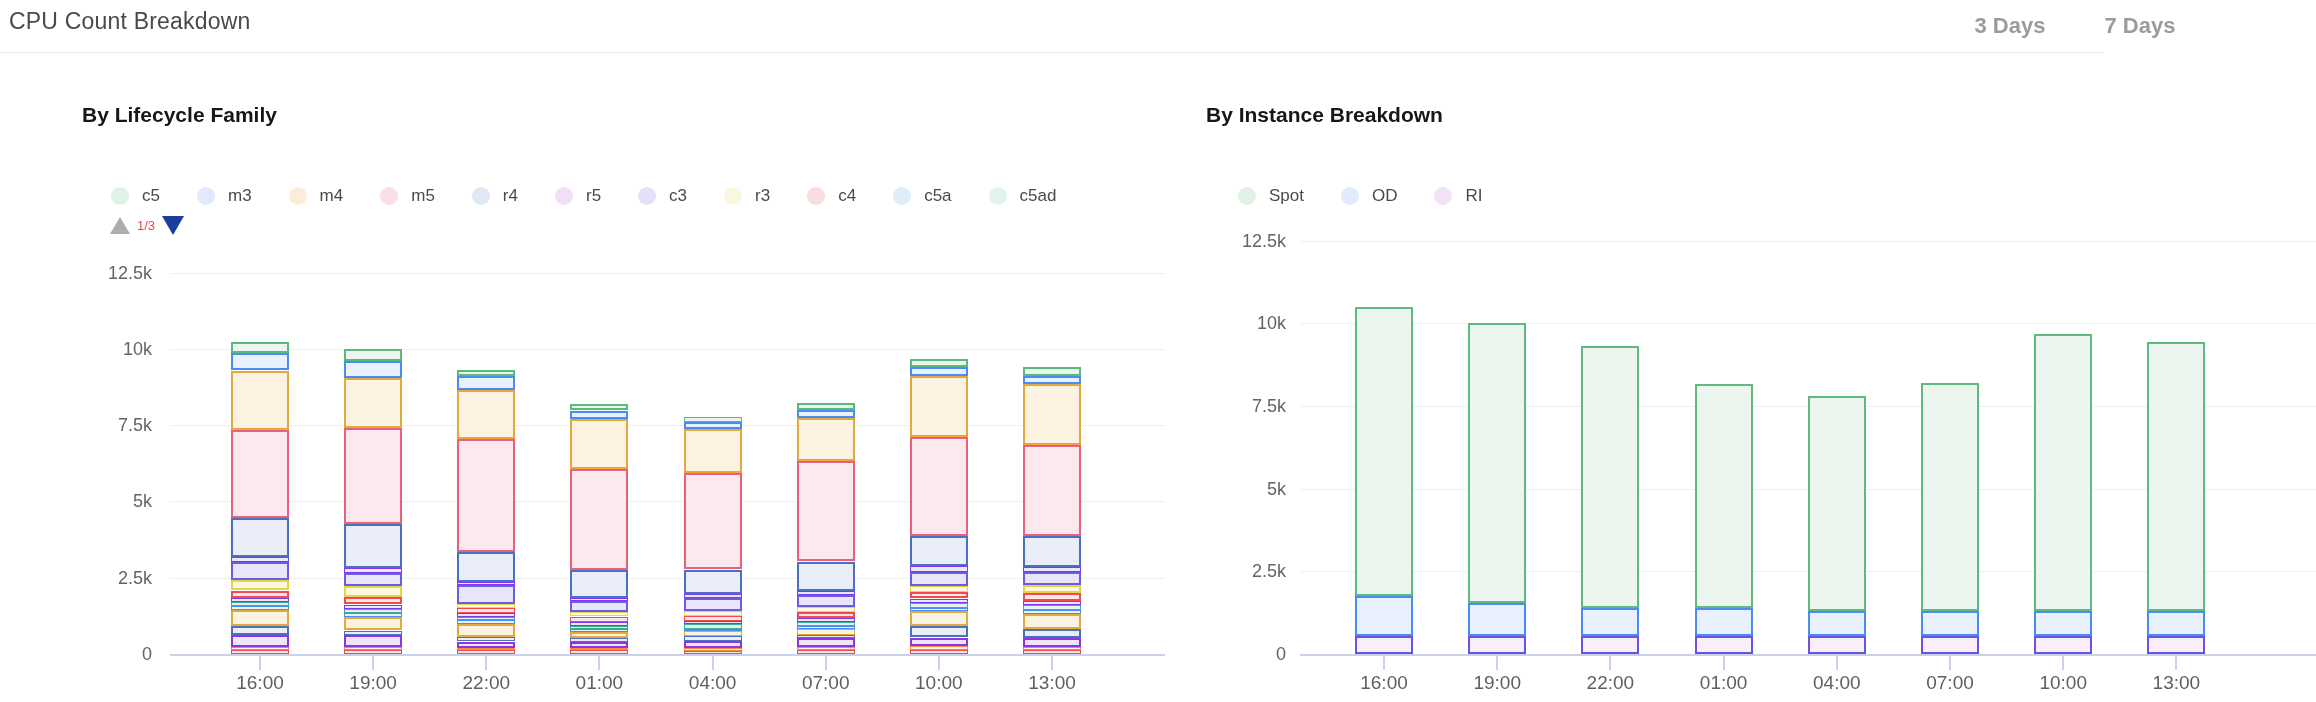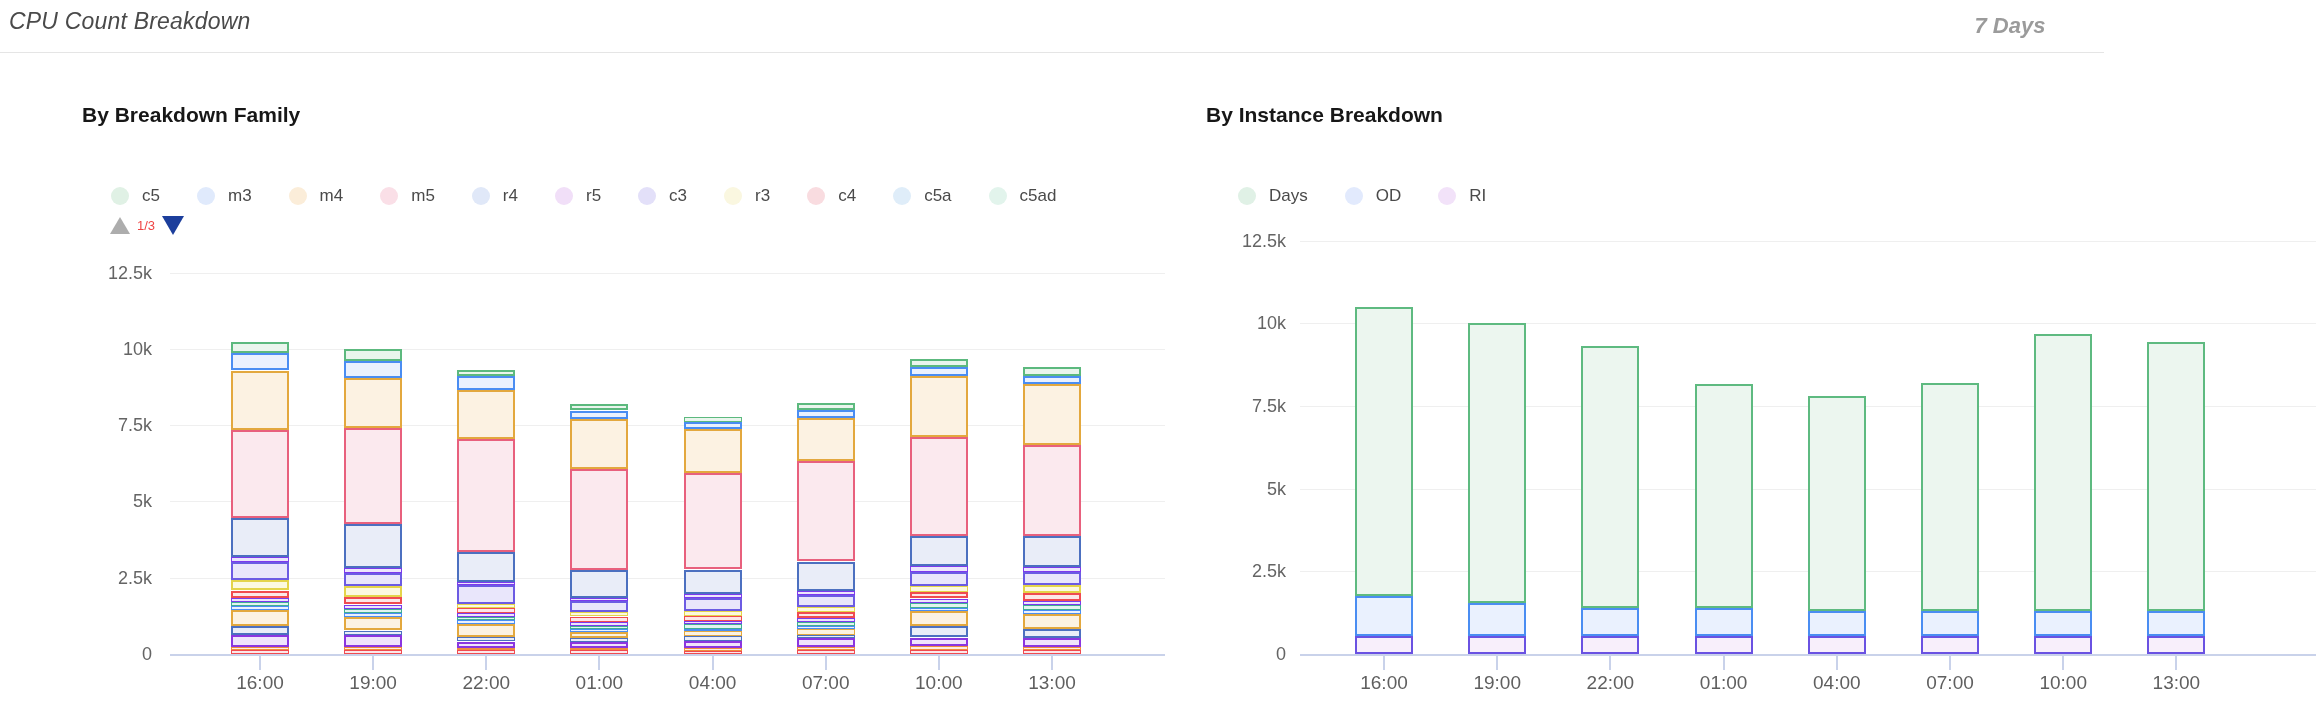--- a/index.html
+++ b/index.html
@@ -1,20 +1,20 @@
 <!DOCTYPE html>
 <html><head>
 <meta charset="utf-8">
 <style>
   html,body{margin:0;padding:0;background:#fff;}
   body{width:2316px;height:702px;overflow:hidden;position:relative;
        font-family:"Liberation Sans","DejaVu Sans",sans-serif;-webkit-font-smoothing:antialiased;}
   .stage{position:absolute;inset:0;}
   
-  .hdr{position:absolute;left:0;top:0;width:2104px;height:52px;border-bottom:1px solid #E5E5E5;background:#fff;font-style:italic;}
+  .hdr{position:absolute;left:0;top:0;width:2104px;height:52px;border-bottom:1px solid #E5E5E5;background:#fff;}
   .hdr h1{position:absolute;left:9px;top:8px;margin:0;font-size:23px;font-weight:500;color:#4A4A4A;letter-spacing:.2px;}
   .tabs{position:absolute;left:1945px;top:0;height:52px;display:flex;}
   .tab{width:130px;height:52px;display:flex;align-items:center;justify-content:center;
        font-size:22px;font-weight:700;color:#9B9B9B;cursor:pointer;position:relative;}
   .tab.active{color:#3B82F6;}
   .tab.active .uline{position:absolute;left:0;bottom:-1px;width:130px;height:4px;background:#3B82F6;}
   
   .sec-title{position:absolute;margin:0;font-size:21px;font-weight:700;color:#171717;}
   .legend{position:absolute;display:flex;column-gap:37px;align-items:center;height:20px;}
   .litem{display:flex;align-items:center;gap:13px;cursor:pointer;}
@@ -31,26 +31,27 @@
   .xlab{position:absolute;font-size:19px;color:#5F5F5F;transform:translateX(-50%);white-space:nowrap;}
   .seg{position:absolute;box-sizing:border-box;border:2px solid;}
 </style>
 </head>
 <body>
 
 <div class="stage">
   <div class="hdr">
     <h1>CPU Count Breakdown</h1>
     <nav class="tabs" id="tabs">
+        <div class="tab">3 Days</div>
         <div class="tab">7 Days</div>
       </nav>
   </div>
   <div id="charts">
       <div>
-        <div class="sec-title" style="left: 82px; top: 103px;">By Breakdown Family</div>
+        <div class="sec-title" style="left: 82px; top: 103px;">By Lifecycle Family</div>
         <div class="legend" style="left: 111px; top: 186px;">
           <div class="litem" style="position: relative;">
             <div class="ldot" style="background: rgb(224, 241, 229);"></div>
             <div class="ltxt">c5</div>
           </div>
           <div class="litem" style="position: relative;">
             <div class="ldot" style="background: rgb(224, 234, 252);"></div>
             <div class="ltxt">m3</div>
           </div>
           <div class="litem" style="position: relative;">
@@ -274,21 +275,21 @@
           <div class="seg" style="left: 1023px; top: 383.6px; width: 58px; height: 61px; background: rgb(252, 242, 226); border-color: rgb(227, 168, 62); border-width: 2px;"></div>
           <div class="seg" style="left: 1023px; top: 375.7px; width: 58px; height: 7.9px; background: rgb(234, 241, 254); border-color: rgb(74, 141, 242); border-width: 2px;"></div>
           <div class="seg" style="left: 1023px; top: 366.5px; width: 58px; height: 9.2px; background: rgb(234, 245, 237); border-color: rgb(92, 185, 126); border-width: 2px;"></div>
         </div>
       </div>
       <div>
         <div class="sec-title" style="left: 1206px; top: 103px;">By Instance Breakdown</div>
         <div class="legend" style="left: 1238px; top: 186px;">
           <div class="litem" style="position: relative;">
             <div class="ldot" style="background: rgb(224, 241, 230);"></div>
-            <div class="ltxt">Days</div>
+            <div class="ltxt">Spot</div>
           </div>
           <div class="litem" style="position: relative;">
             <div class="ldot" style="background: rgb(226, 234, 253);"></div>
             <div class="ltxt">OD</div>
           </div>
           <div class="litem" style="position: relative;">
             <div class="ldot" style="background: rgb(242, 226, 249);"></div>
             <div class="ltxt">RI</div>
           </div>
         </div>

